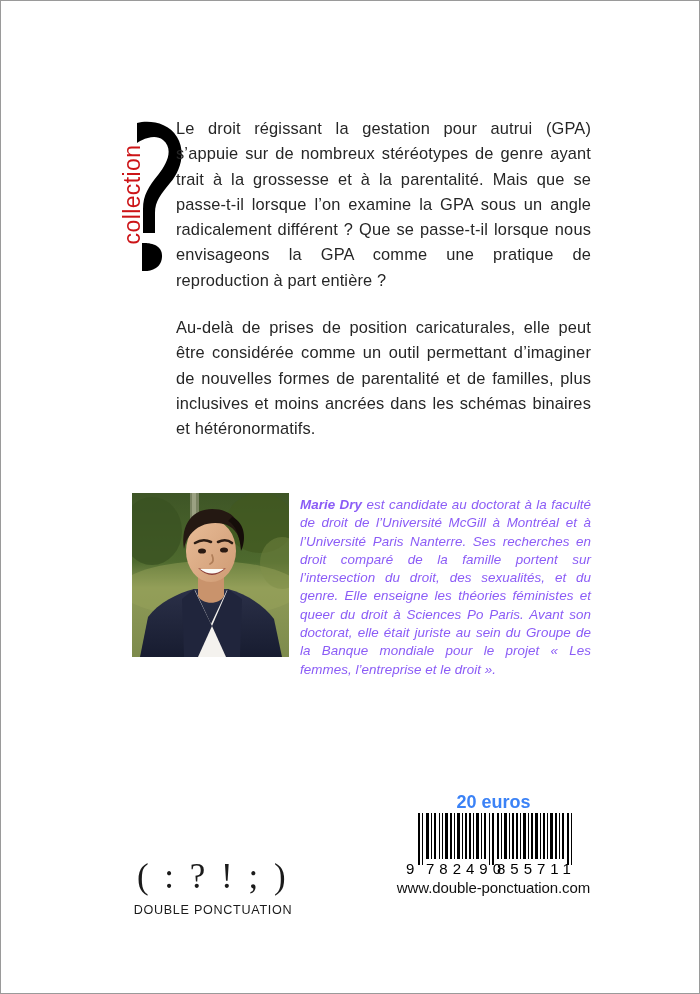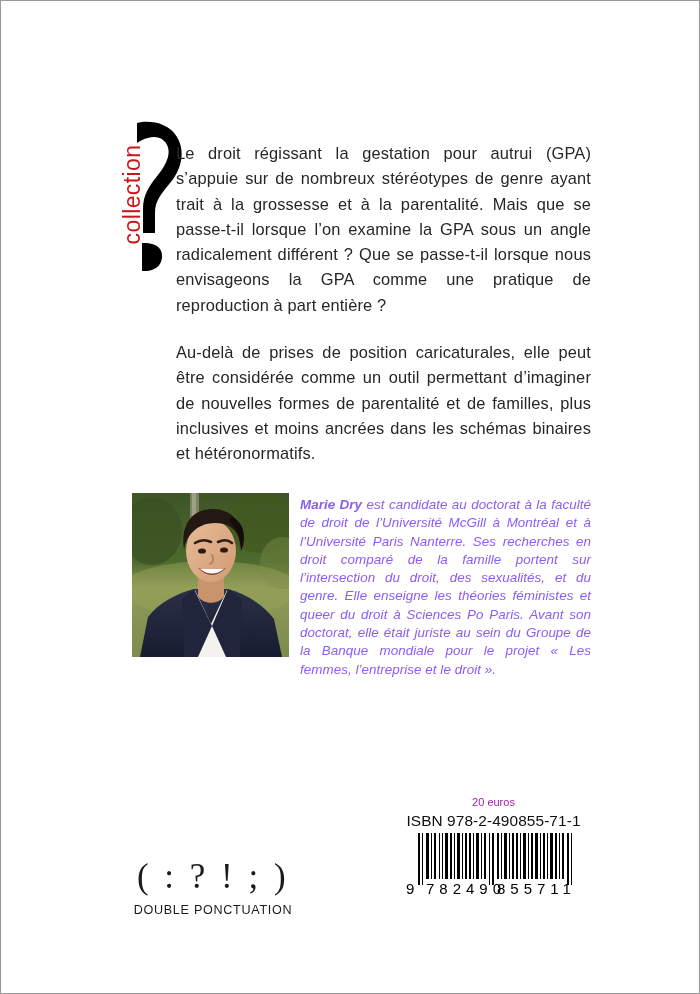--- a/index.html
+++ b/index.html
@@ -47,21 +47,21 @@
     left: 26px;
     top: -6px;
     width: 52px;
     height: 152px;
   }
 
   
   .copy {
     position: absolute;
     left: 175px;
-    top: 140px;
+    top: 115px;
     width: 415px;
     color: #262626;
     font-size: 16.4px;
     line-height: 25.3px;
     text-align: justify;
     font-family: "Liberation Sans", sans-serif;
     font-weight: 300;
     letter-spacing: 0.15px;
   }
   .copy p {
@@ -133,23 +133,23 @@
 
   
   .commerce {
     position: absolute;
     left: 390px;
     top: 793px;
     width: 205px;
     text-align: center;
   }
   .price {
-    font-size: 11px;
-    font-weight: normal;
-    color: #a21caf;
+    font-size: 18px;
+    font-weight: bold;
+    color: #3b82f6;
     line-height: 17px;
   }
   .isbn {
     font-size: 15.4px;
     color: #101010;
     line-height: 20px;
     letter-spacing: 0.1px;
   }
   .barcode-wrap {
     margin-top: 2px;
@@ -245,21 +245,20 @@
     </div>
   </div>
 
   <div class="publisher">
     <div class="publisher-glyphs">( : ? ! ; )</div>
     <div class="publisher-name">DOUBLE PONCTUATION</div>
   </div>
 
   <div class="commerce">
     <div class="price">20 euros</div>
-    <div class="isbn">ISBN 978-2-490855-71-1</div>
 
     <div class="barcode-wrap">
       <svg width="180" height="62" viewBox="0 0 180 62">
         <rect x="0" y="0" width="180" height="62" fill="#ffffff"></rect>
         <g fill="#000000">
           <rect x="14" y="0" width="2" height="52"></rect>
             <rect x="18" y="0" width="1" height="52"></rect>
           <rect x="22" y="0" width="3" height="46"></rect>
             <rect x="27" y="0" width="1" height="46"></rect>
           <rect x="30" y="0" width="2" height="46"></rect>
@@ -300,15 +299,16 @@
             <rect x="167" y="0" width="1" height="52"></rect>
         </g>
         <g font-family="Liberation Sans, sans-serif" font-size="15" fill="#000000">
           <text x="2" y="61">9</text>
           <text x="22" y="61" letter-spacing="5">782490</text>
           <text x="93" y="61" letter-spacing="5">855711</text>
         </g>
       </svg>
     </div>
 
+    <div class="site">www.double-ponctuation.com</div>
   </div>
 
 </div>
 
 </body></html>

